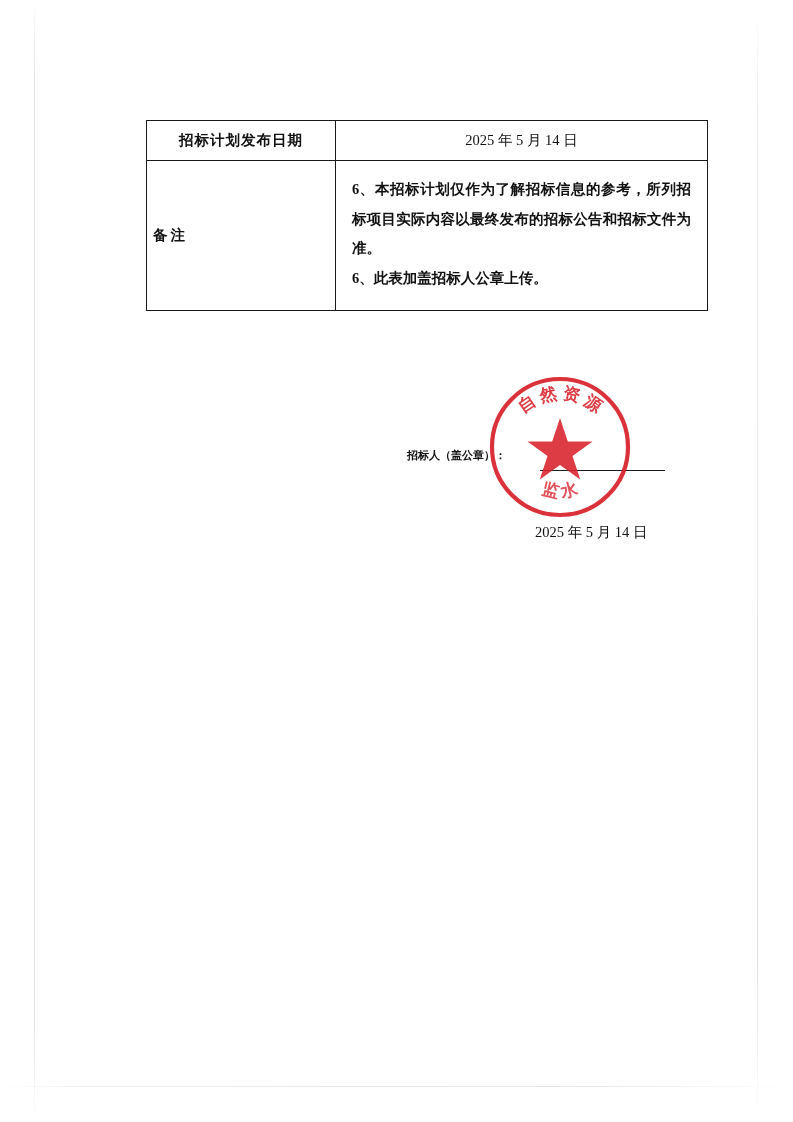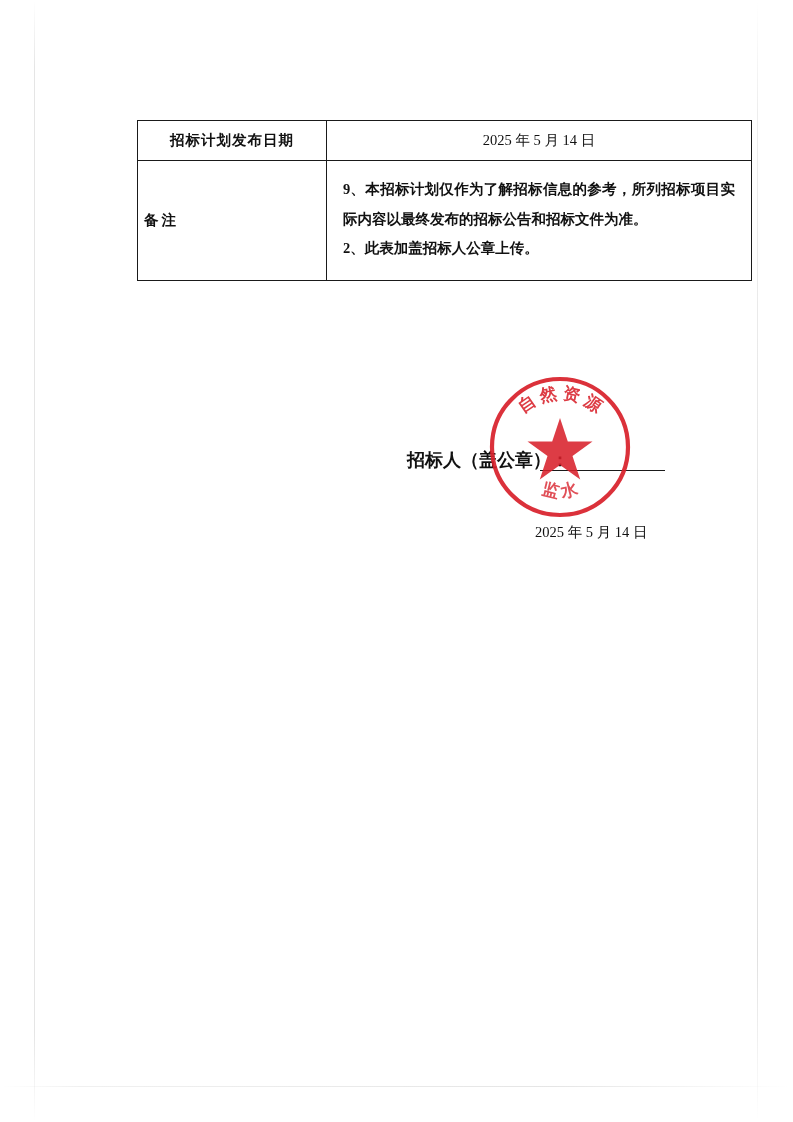--- a/index.html
+++ b/index.html
@@ -37,23 +37,23 @@
     position: absolute;
     left: 0;
     top: 1086px;
     width: 793px;
     height: 1px;
     background: linear-gradient(to right, rgba(0,0,0,0.00) 0%, rgba(0,0,0,0.06) 10%, rgba(0,0,0,0.10) 70%, rgba(0,0,0,0.00) 100%);
   }
 
   .doc-table {
     position: absolute;
-    left: 137px;
+    left: 146px;
     top: 120px;
-    width: 615px;
+    width: 562px;
     border-collapse: collapse;
     table-layout: fixed;
     font-family: Liberation Serif, serif;
   }
   .doc-table td {
     border: 1px solid #1a1a1a;
     vertical-align: middle;
     font-size: 14.5px;
   }
   .cell-label {
@@ -90,21 +90,21 @@
     position: absolute;
     left: 135px;
     top: 430px;
     width: 533px;
     height: 130px;
   }
   .sign-row {
     position: absolute;
     left: 272px;
     top: 18px;
-    font-size: 18px;
+    font-size: 11px;
     white-space: nowrap;
     font-weight: 600;
   }
   .sign-rule {
     position: absolute;
     left: 405px;
     top: 40px;
     width: 125px;
     border-bottom: 1.4px solid #1a1a1a;
   }
@@ -143,22 +143,22 @@
 
 <table class="doc-table">
   <tbody>
     <tr>
       <td class="cell-label">招标计划发布日期</td>
       <td class="cell-date">2025 年 5 月 14 日</td>
     </tr>
     <tr>
       <td class="cell-remark-label">备注</td>
       <td class="cell-remark-body">
-        <p class="remark-line">9、本招标计划仅作为了解招标信息的参考，所列招标项目实际内容以最终发布的招标公告和招标文件为准。</p>
-        <p class="remark-line">2、此表加盖招标人公章上传。</p>
+        <p class="remark-line">6、本招标计划仅作为了解招标信息的参考，所列招标项目实际内容以最终发布的招标公告和招标文件为准。</p>
+        <p class="remark-line">6、此表加盖招标人公章上传。</p>
       </td>
     </tr>
   </tbody>
 </table>
 
 <div class="sign-area">
   <div class="sign-row">招标人（盖公章）：</div>
   <div class="sign-rule"></div>
   <div class="sign-date">2025 年 5 月 14 日</div>
 </div>

